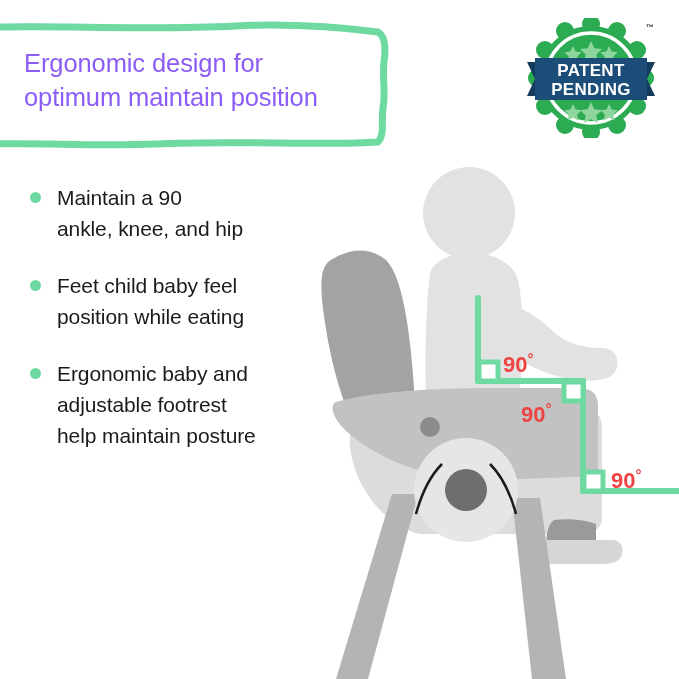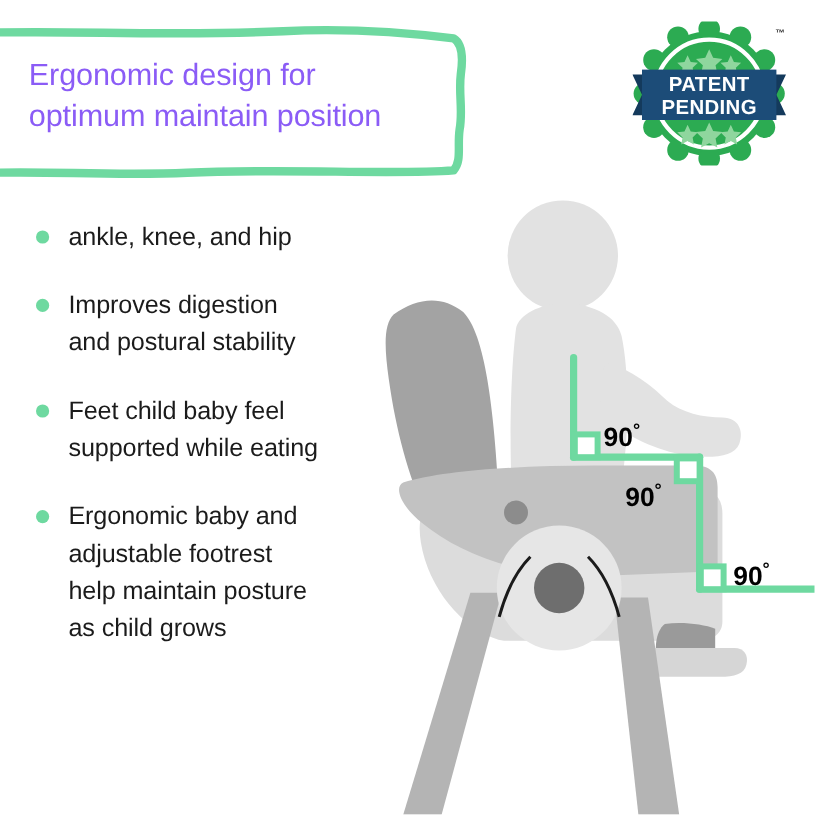--- a/index.html
+++ b/index.html
@@ -95,21 +95,21 @@
     display: block;
     width: 100%;
     height: 100%;
   }
 
   
   .angle-label {
     position: absolute;
     font-size: 22px;
     font-weight: 700;
-    color: #000000;
+    color: #ef4444;
     letter-spacing: 0px;
     white-space: nowrap;
   }
   .angle-label .deg {
     font-size: 15px;
     vertical-align: super;
     font-weight: 700;
   }
   #angle-hip   { left: 503px; top: 350px; }
   #angle-knee  { left: 521px; top: 400px; }
@@ -158,47 +158,40 @@
       <span class="hl">Ergonomic design for</span>
       <span class="hl">optimum maintain position</span>
     </div>
   </div>
 
   <div class="bullets">
 
     <div class="bullet-item">
       <span class="bullet-dot"></span>
       <span class="bullet-text">
+        <span class="bl">Maintain a 90</span>
         <span class="bl">ankle, knee, and hip</span>
       </span>
     </div>
 
-    <div class="bullet-item">
-      <span class="bullet-dot"></span>
-      <span class="bullet-text">
-        <span class="bl">Improves digestion</span>
-        <span class="bl">and postural stability</span>
-      </span>
-    </div>
 
     <div class="bullet-item">
       <span class="bullet-dot"></span>
       <span class="bullet-text">
         <span class="bl">Feet child baby feel</span>
-        <span class="bl">supported while eating</span>
+        <span class="bl">position while eating</span>
       </span>
     </div>
 
     <div class="bullet-item">
       <span class="bullet-dot"></span>
       <span class="bullet-text">
         <span class="bl">Ergonomic baby and</span>
         <span class="bl">adjustable footrest</span>
         <span class="bl">help maintain posture</span>
-        <span class="bl">as child grows</span>
       </span>
     </div>
 
   </div>
 
   <div class="illustration">
     <svg viewBox="0 0 379 559">
 
       <path d="M 28 142 C 48 128, 68 126, 86 140
                C 104 158, 112 220, 116 300

